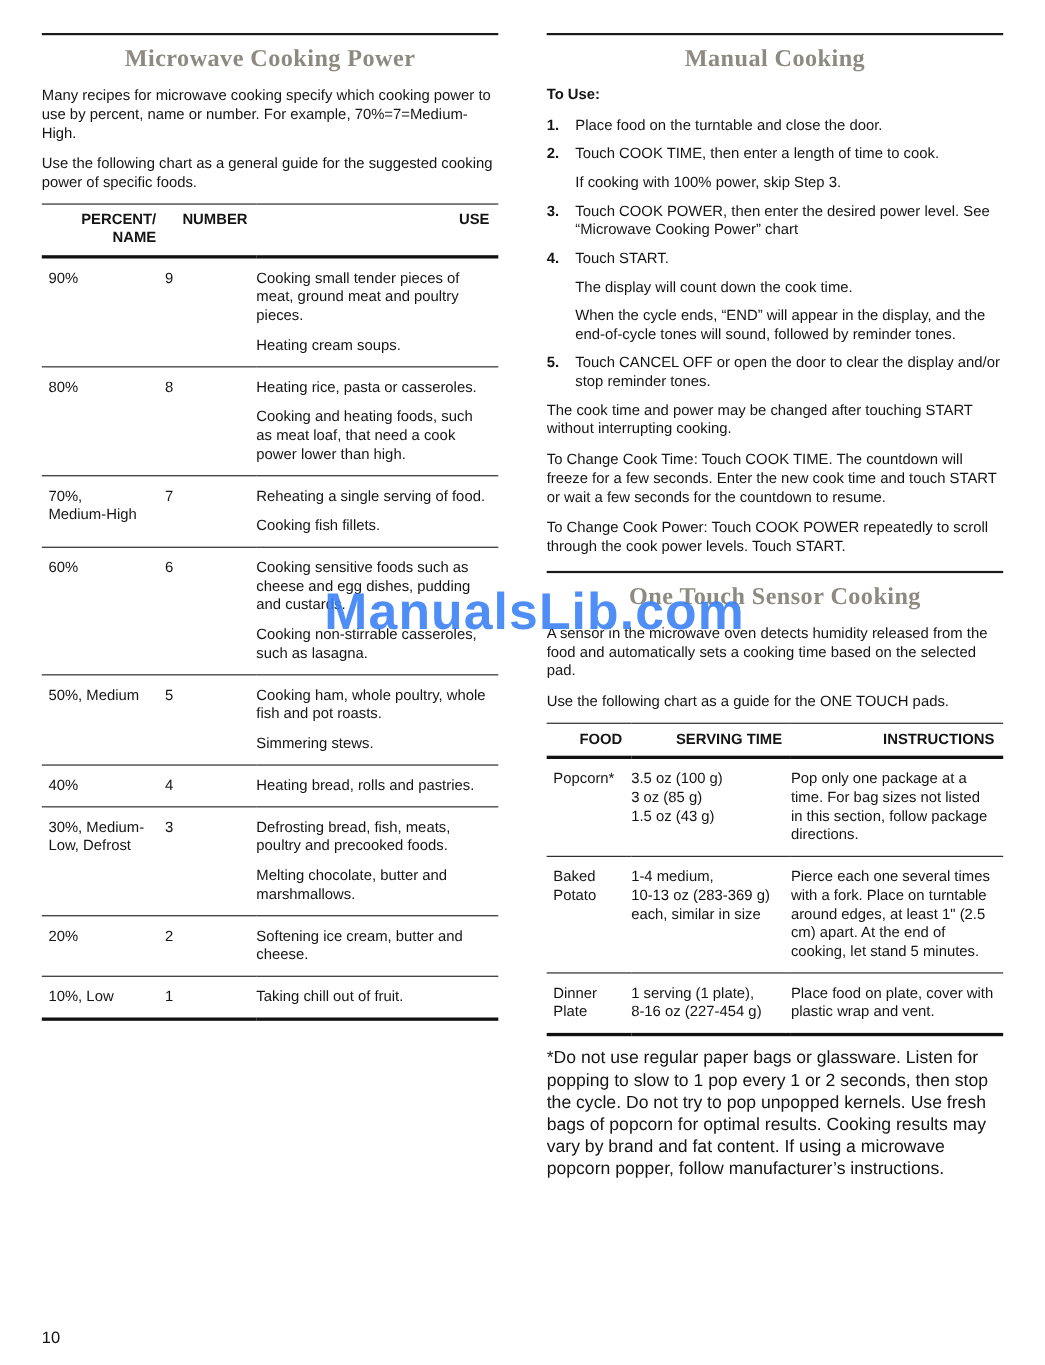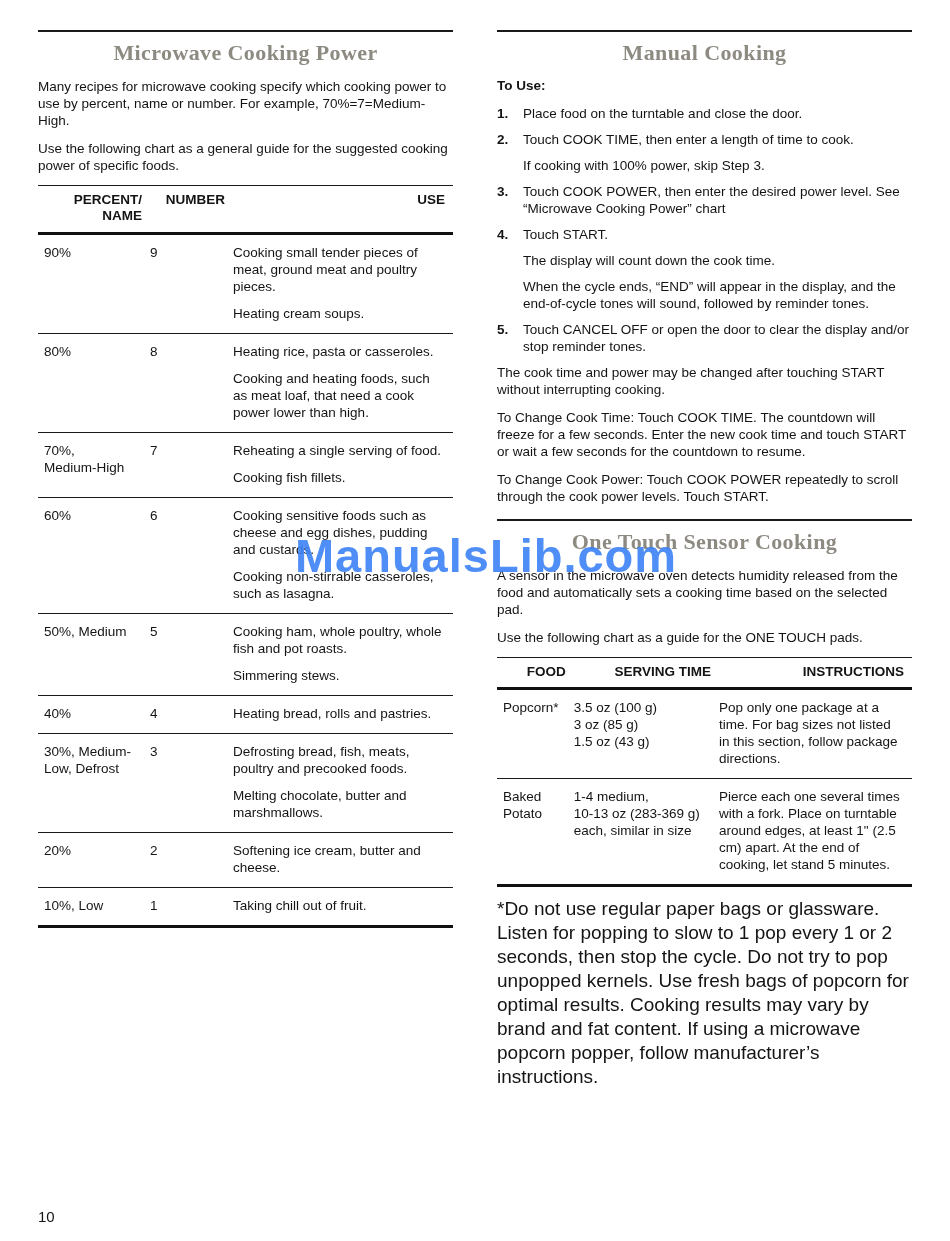--- a/index.html
+++ b/index.html
@@ -47,21 +47,21 @@
   
   .steps { margin-bottom:2px; }
   .step { display:flex; font-size:13.5px; line-height:1.26; margin-bottom:9px; }
   .step-num { font-weight:bold; width:26px; flex:0 0 26px; }
   .step-body { flex:1; }
   .step-body p { margin-bottom:9px; }
   .step-body p:last-child { margin-bottom:0; }
 
   .to-use { font-size:13.5px; font-weight:bold; margin-bottom:12px; }
   .sensor-rule { border-top:2px solid #1a1a1a; margin:14px 0 8px 0; }
-  .footnote { font-size:19px; line-height:1.26; margin-top:10px; }
+  .footnote { font-size:16px; line-height:1.26; margin-top:10px; }
 
   
   .watermark {
     position:absolute; top:528px; left:11px; width:100%;
     text-align:center; font-size:47px; font-weight:bold;
     color:#3b82f6; opacity:0.9; pointer-events:none;
     font-family:"Liberation Sans", sans-serif; letter-spacing:1px;
   }
 
   .page-number {
@@ -236,20 +236,27 @@
           <td class="c3">Pop only one package at a time. For bag sizes not listed in this section, follow package directions.</td>
         </tr>
         <tr>
           <td class="c1 prewrap">Baked
 Potato</td>
           <td class="c2 prewrap">1-4 medium,
 10-13 oz (283-369 g)
 each, similar in size</td>
           <td class="c3">Pierce each one several times with a fork. Place on turntable around edges, at least 1" (2.5 cm) apart. At the end of cooking, let stand 5 minutes.</td>
         </tr>
+        <tr>
+          <td class="c1 prewrap">Dinner
+Plate</td>
+          <td class="c2 prewrap">1 serving (1 plate),
+8-16 oz (227-454 g)</td>
+          <td class="c3">Place food on plate, cover with plastic wrap and vent.</td>
+        </tr>
       </tbody>
     </table>
 
     <p class="footnote">*Do not use regular paper bags or glassware. Listen for popping to slow to 1 pop every 1 or 2 seconds, then stop the cycle. Do not try to pop unpopped kernels. Use fresh bags of popcorn for optimal results. Cooking results may vary by brand and fat content. If using a microwave popcorn popper, follow manufacturer’s instructions.</p>
   </div>
 </div>
 
 <div class="watermark">ManualsLib.com</div>
 <div class="page-number">10</div>
 

